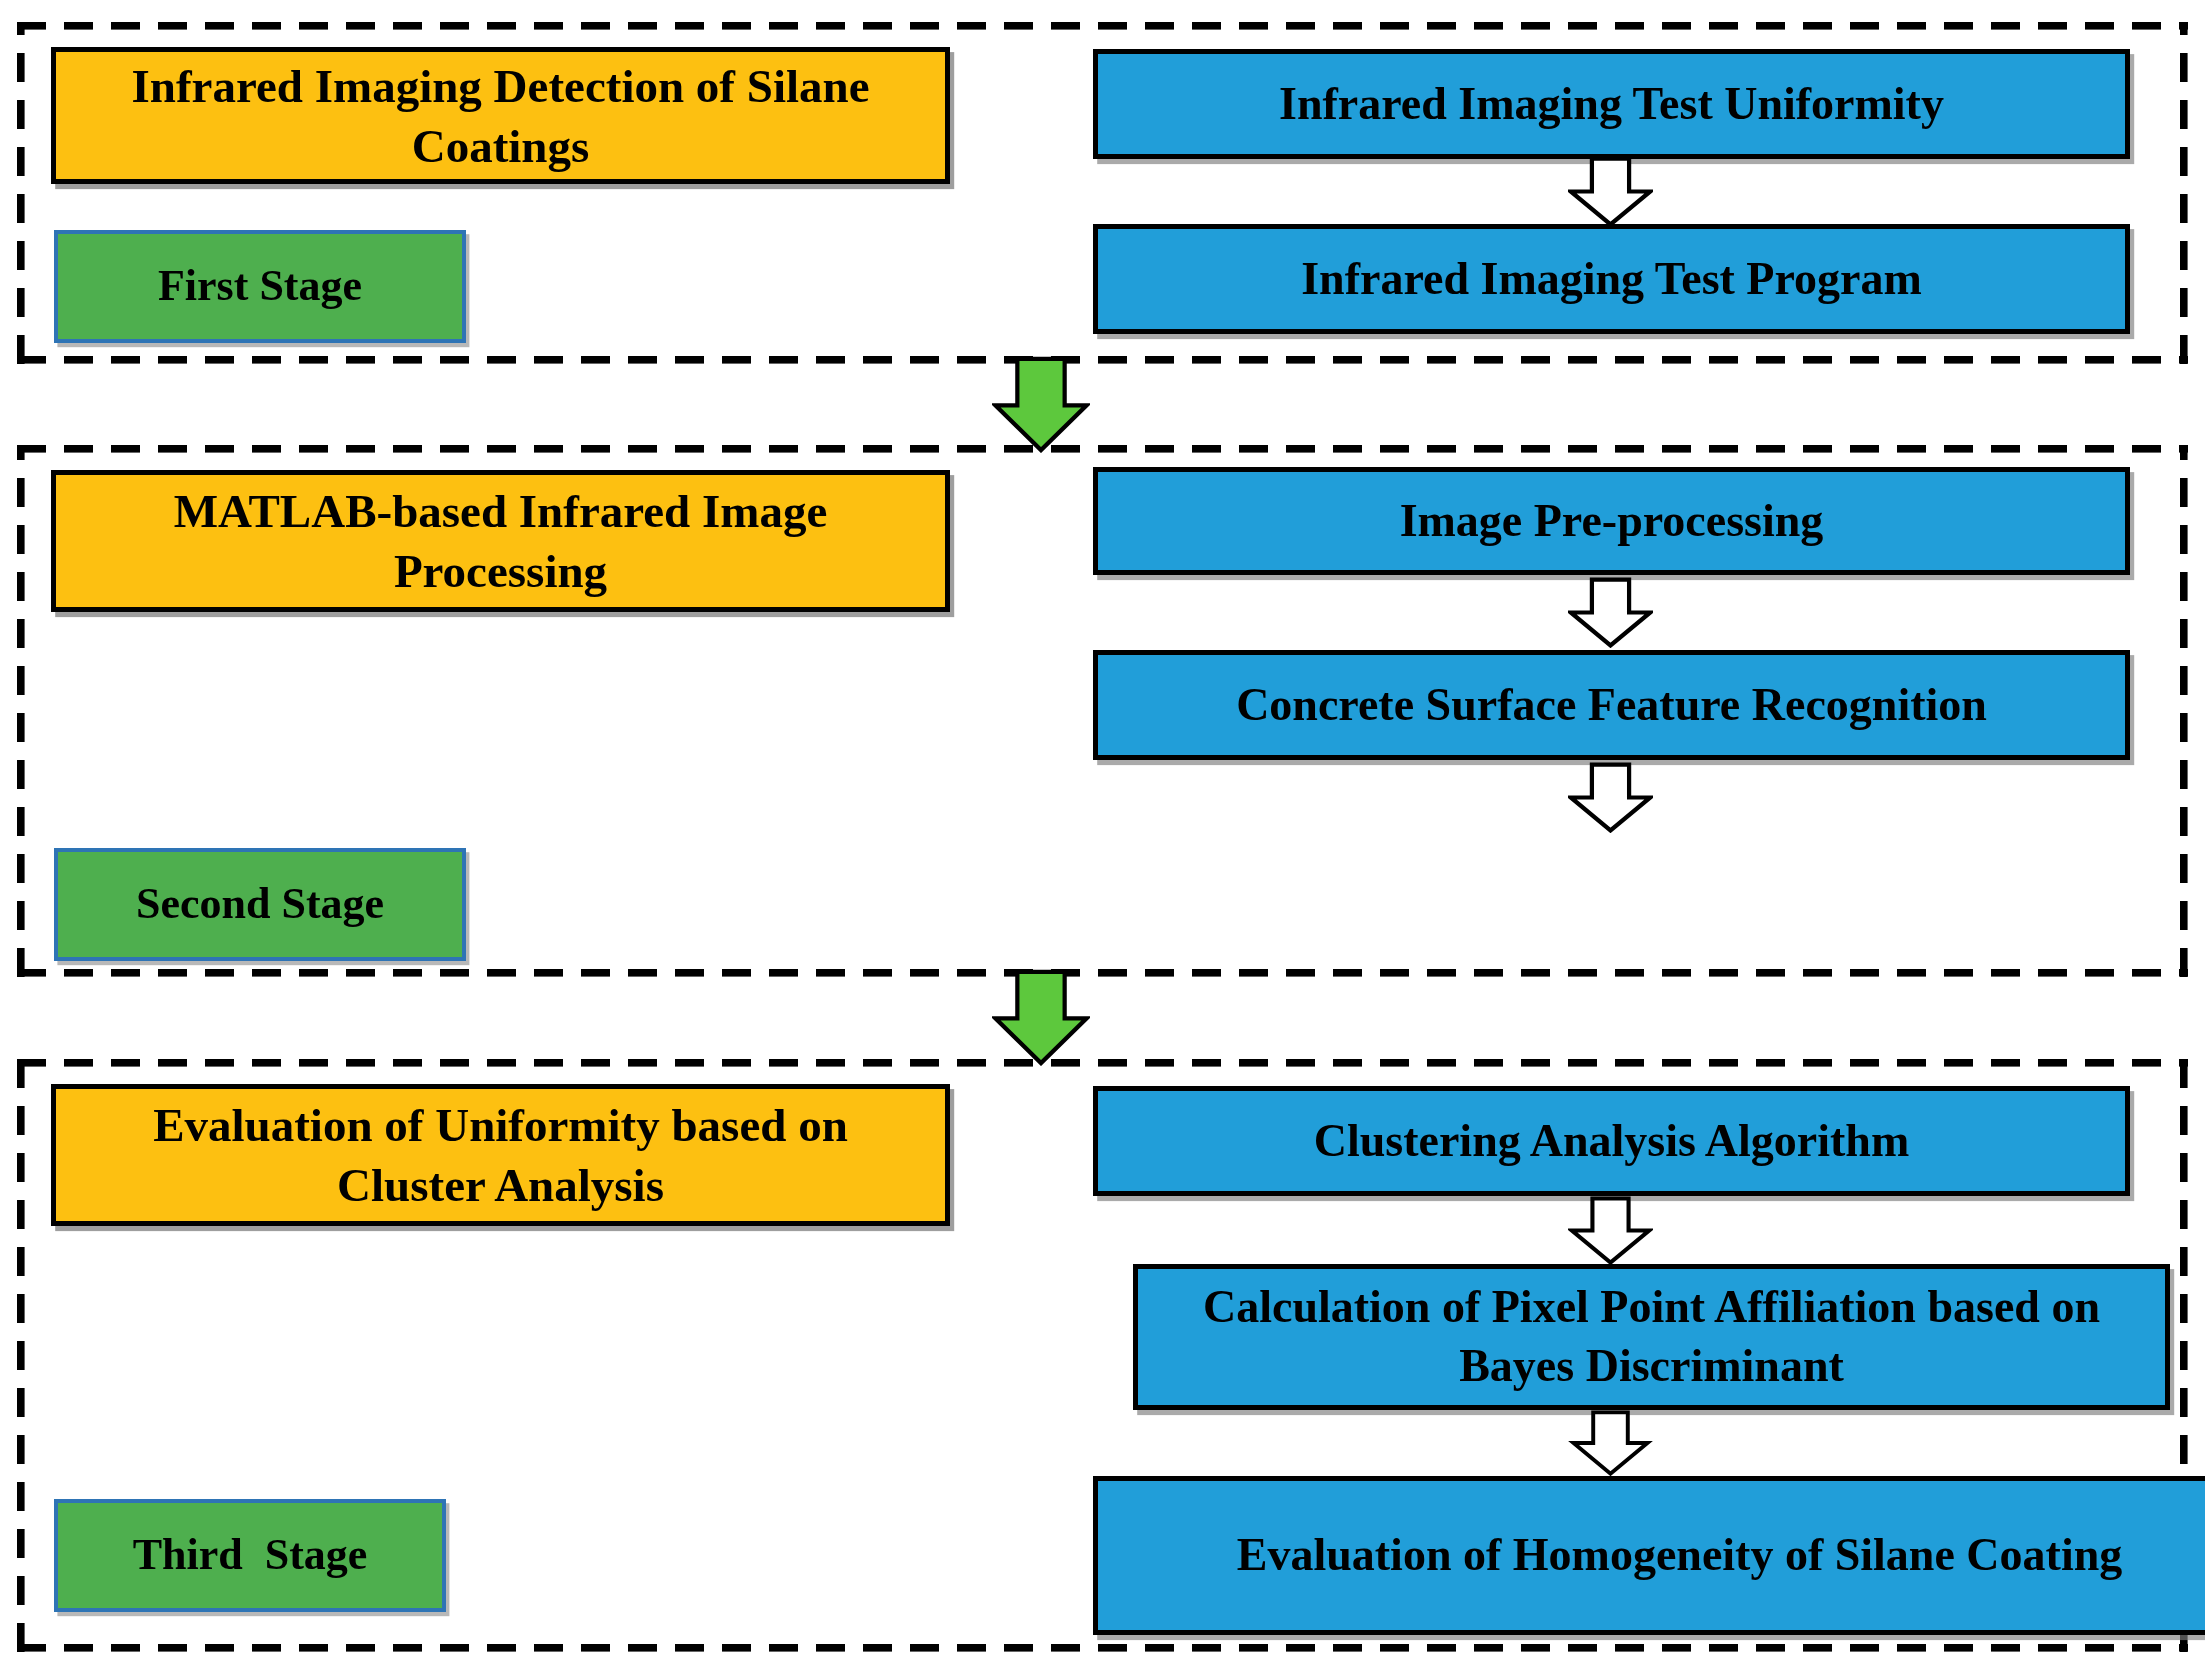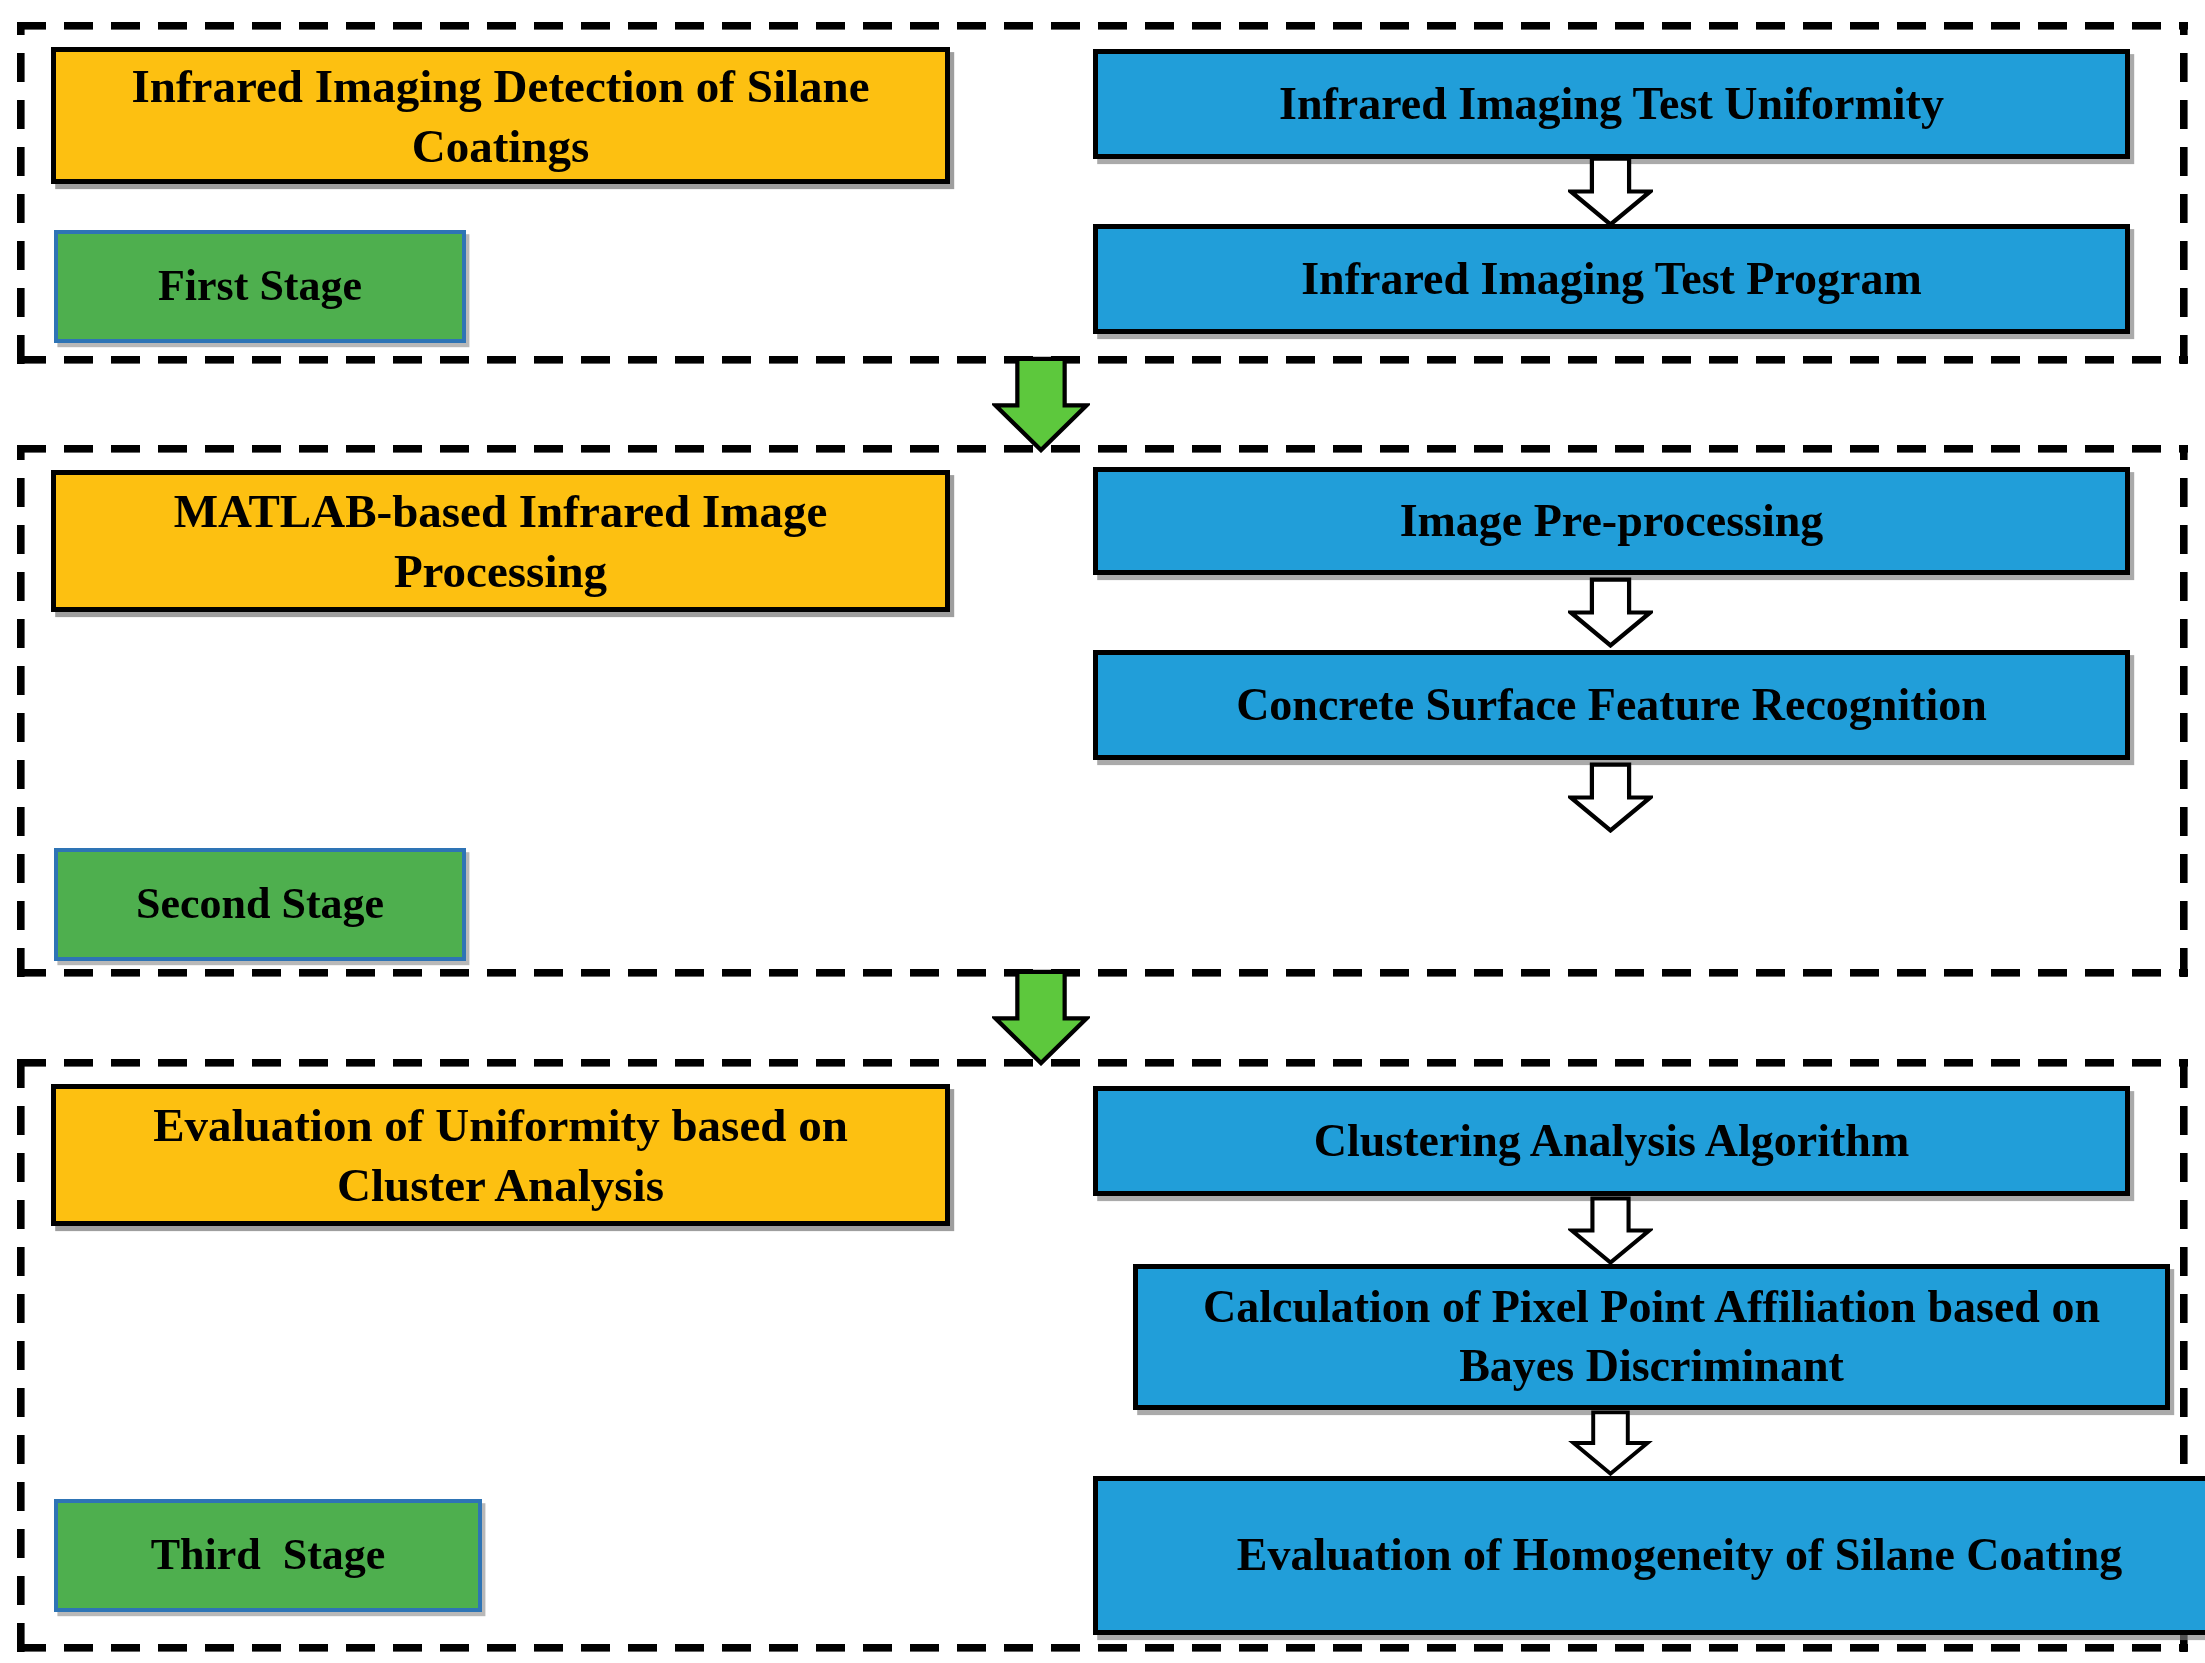--- a/index.html
+++ b/index.html
@@ -121,21 +121,21 @@
   </section>
 
   <svg class="arrow arrow-green" style="left:992px; top:969px;" width="98" height="97" viewBox="0 0 116 114">
     <path d="M30 3 L86 3 L86 58 L112 58 L58 111 L4 58 L30 58 Z"></path>
   </svg>
 
   <section class="sect" style="top:1059px; height:593px;">
     <div class="box title-box" style="left:34px; top:25.4px; width:899px; height:142px;">
       <span>Evaluation of Uniformity based on Cluster Analysis</span>
     </div>
-    <div class="box stage-label" style="left:37px; top:440px; width:428px; height:113px;">
+    <div class="box stage-label" style="left:37px; top:440px; width:392px; height:113px;">
       <span>Third  Stage</span>
     </div>
 
     <div class="box step-box" style="left:1076px; top:27px; width:1037px; height:110px;">
       <span>Clustering Analysis Algorithm</span>
     </div>
     <svg class="arrow arrow-white" style="left:1551px; top:137px;" width="85" height="69" viewBox="0 0 100 84">
       <path d="M28 3 L72 3 L72 42 L97 42 L50 81 L3 42 L28 42 Z"></path>
     </svg>
     <div class="box step-box" style="left:1076px; top:205px; width:1037px; height:146px;margin-left:40px;">

